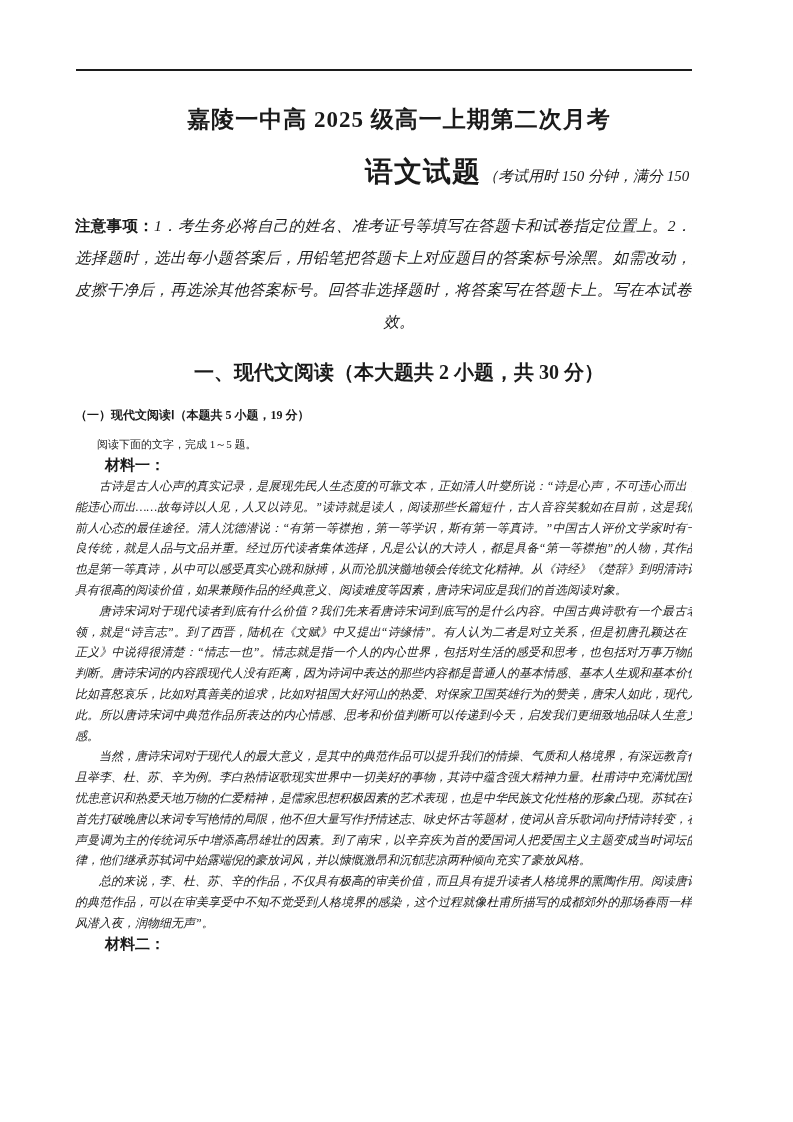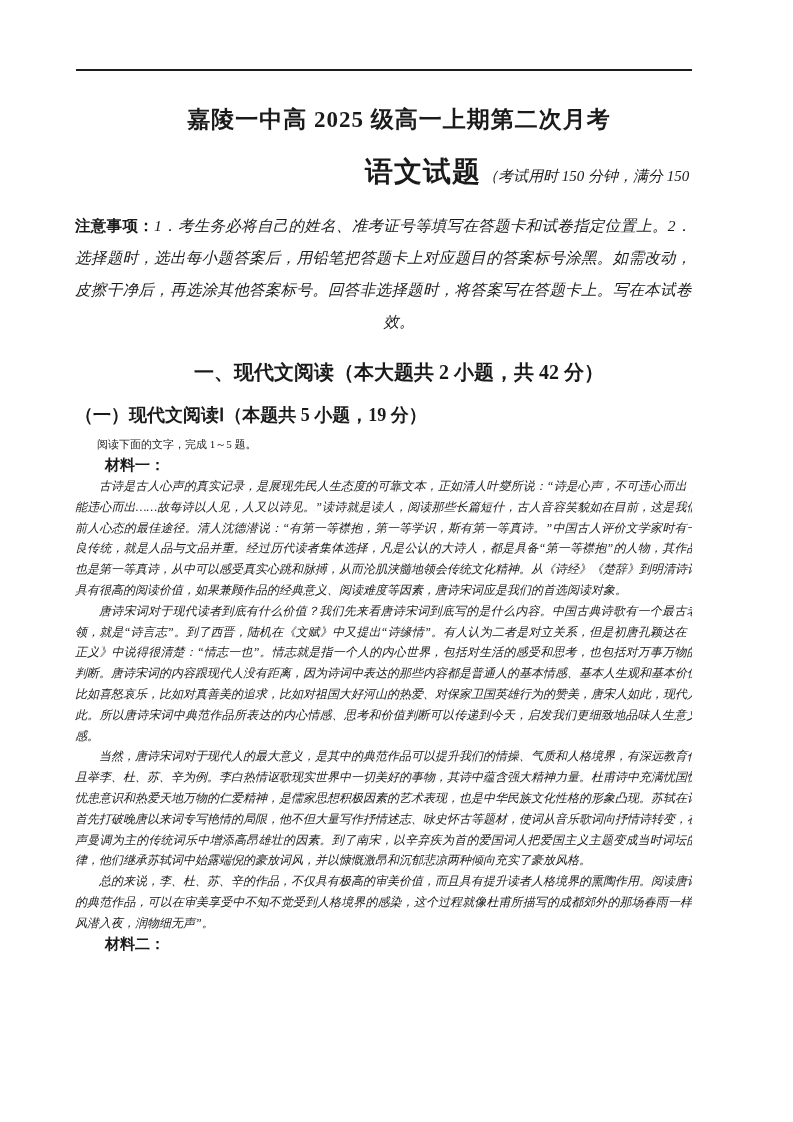--- a/index.html
+++ b/index.html
@@ -69,21 +69,21 @@
   }
   .section-heading {
     margin: 20px 0 0 0;
     text-align: center;
     font-size: 20px;
     font-weight: bold;
     line-height: 28px;
   }
   .subsection-heading {
     margin: 18px 0 0 0;
-    font-size: 18px;
+    font-size: 12px;
     font-weight: bold;
     line-height: 22px;
   }
   .instruction {
     margin: 8px 0 0 0;
     padding-left: 2em;
     font-size: 11px;
     line-height: 21px;
   }
   .material-label {
@@ -122,21 +122,21 @@
   <div class="content">
 
     <h1 class="exam-title">嘉陵一中高 2025 级高一上期第二次月考</h1>
 
     <div class="subject-line">
       <span class="subject-title">语文试题</span><span class="subject-note">（考试用时 150 分钟，满分 150 分）</span>
     </div>
 
     <p class="notice"><span class="notice-label">注意事项：</span><span>1．考生务必将自己的姓名、准考证号等填写在答题卡和试卷指定位置上。2．回答选择题时，选出每小题答案后，用铅笔把答题卡上对应题目的答案标号涂黑。如需改动，用橡皮擦干净后，再选涂其他答案标号。回答非选择题时，将答案写在答题卡上。写在本试卷上无效。</span></p>
 
-    <h2 class="section-heading">一、现代文阅读（本大题共 2 小题，共 42 分）</h2>
+    <h2 class="section-heading">一、现代文阅读（本大题共 2 小题，共 30 分）</h2>
 
     <h3 class="subsection-heading">（一）现代文阅读Ⅰ（本题共 5 小题，19 分）</h3>
 
     <p class="instruction">阅读下面的文字，完成 1～5 题。</p>
 
     <p class="material-label">材料一：</p>
 
     <p class="body-para">古诗是古人心声的真实记录，是展现先民人生态度的可靠文本，正如清人叶燮所说：“诗是心声，不可违心而出，亦不能违心而出……故每诗以人见，人又以诗见。”读诗就是读人，阅读那些长篇短什，古人音容笑貌如在目前，这是我们了解前人心态的最佳途径。清人沈德潜说：“有第一等襟抱，第一等学识，斯有第一等真诗。”中国古人评价文学家时有一个优良传统，就是人品与文品并重。经过历代读者集体选择，凡是公认的大诗人，都是具备“第一等襟抱”的人物，其作品必然也是第一等真诗，从中可以感受真实心跳和脉搏，从而沦肌浃髓地领会传统文化精神。从《诗经》《楚辞》到明清诗词，都具有很高的阅读价值，如果兼顾作品的经典意义、阅读难度等因素，唐诗宋词应是我们的首选阅读对象。</p>
 
     <p class="body-para">唐诗宋词对于现代读者到底有什么价值？我们先来看唐诗宋词到底写的是什么内容。中国古典诗歌有一个最古老的纲领，就是“诗言志”。到了西晋，陆机在《文赋》中又提出“诗缘情”。有人认为二者是对立关系，但是初唐孔颖达在《左传正义》中说得很清楚：“情志一也”。情志就是指一个人的内心世界，包括对生活的感受和思考，也包括对万事万物的价值判断。唐诗宋词的内容跟现代人没有距离，因为诗词中表达的那些内容都是普通人的基本情感、基本人生观和基本价值观。比如喜怒哀乐，比如对真善美的追求，比如对祖国大好河山的热爱、对保家卫国英雄行为的赞美，唐宋人如此，现代人也如此。所以唐诗宋词中典范作品所表达的内心情感、思考和价值判断可以传递到今天，启发我们更细致地品味人生意义和美感。</p>

